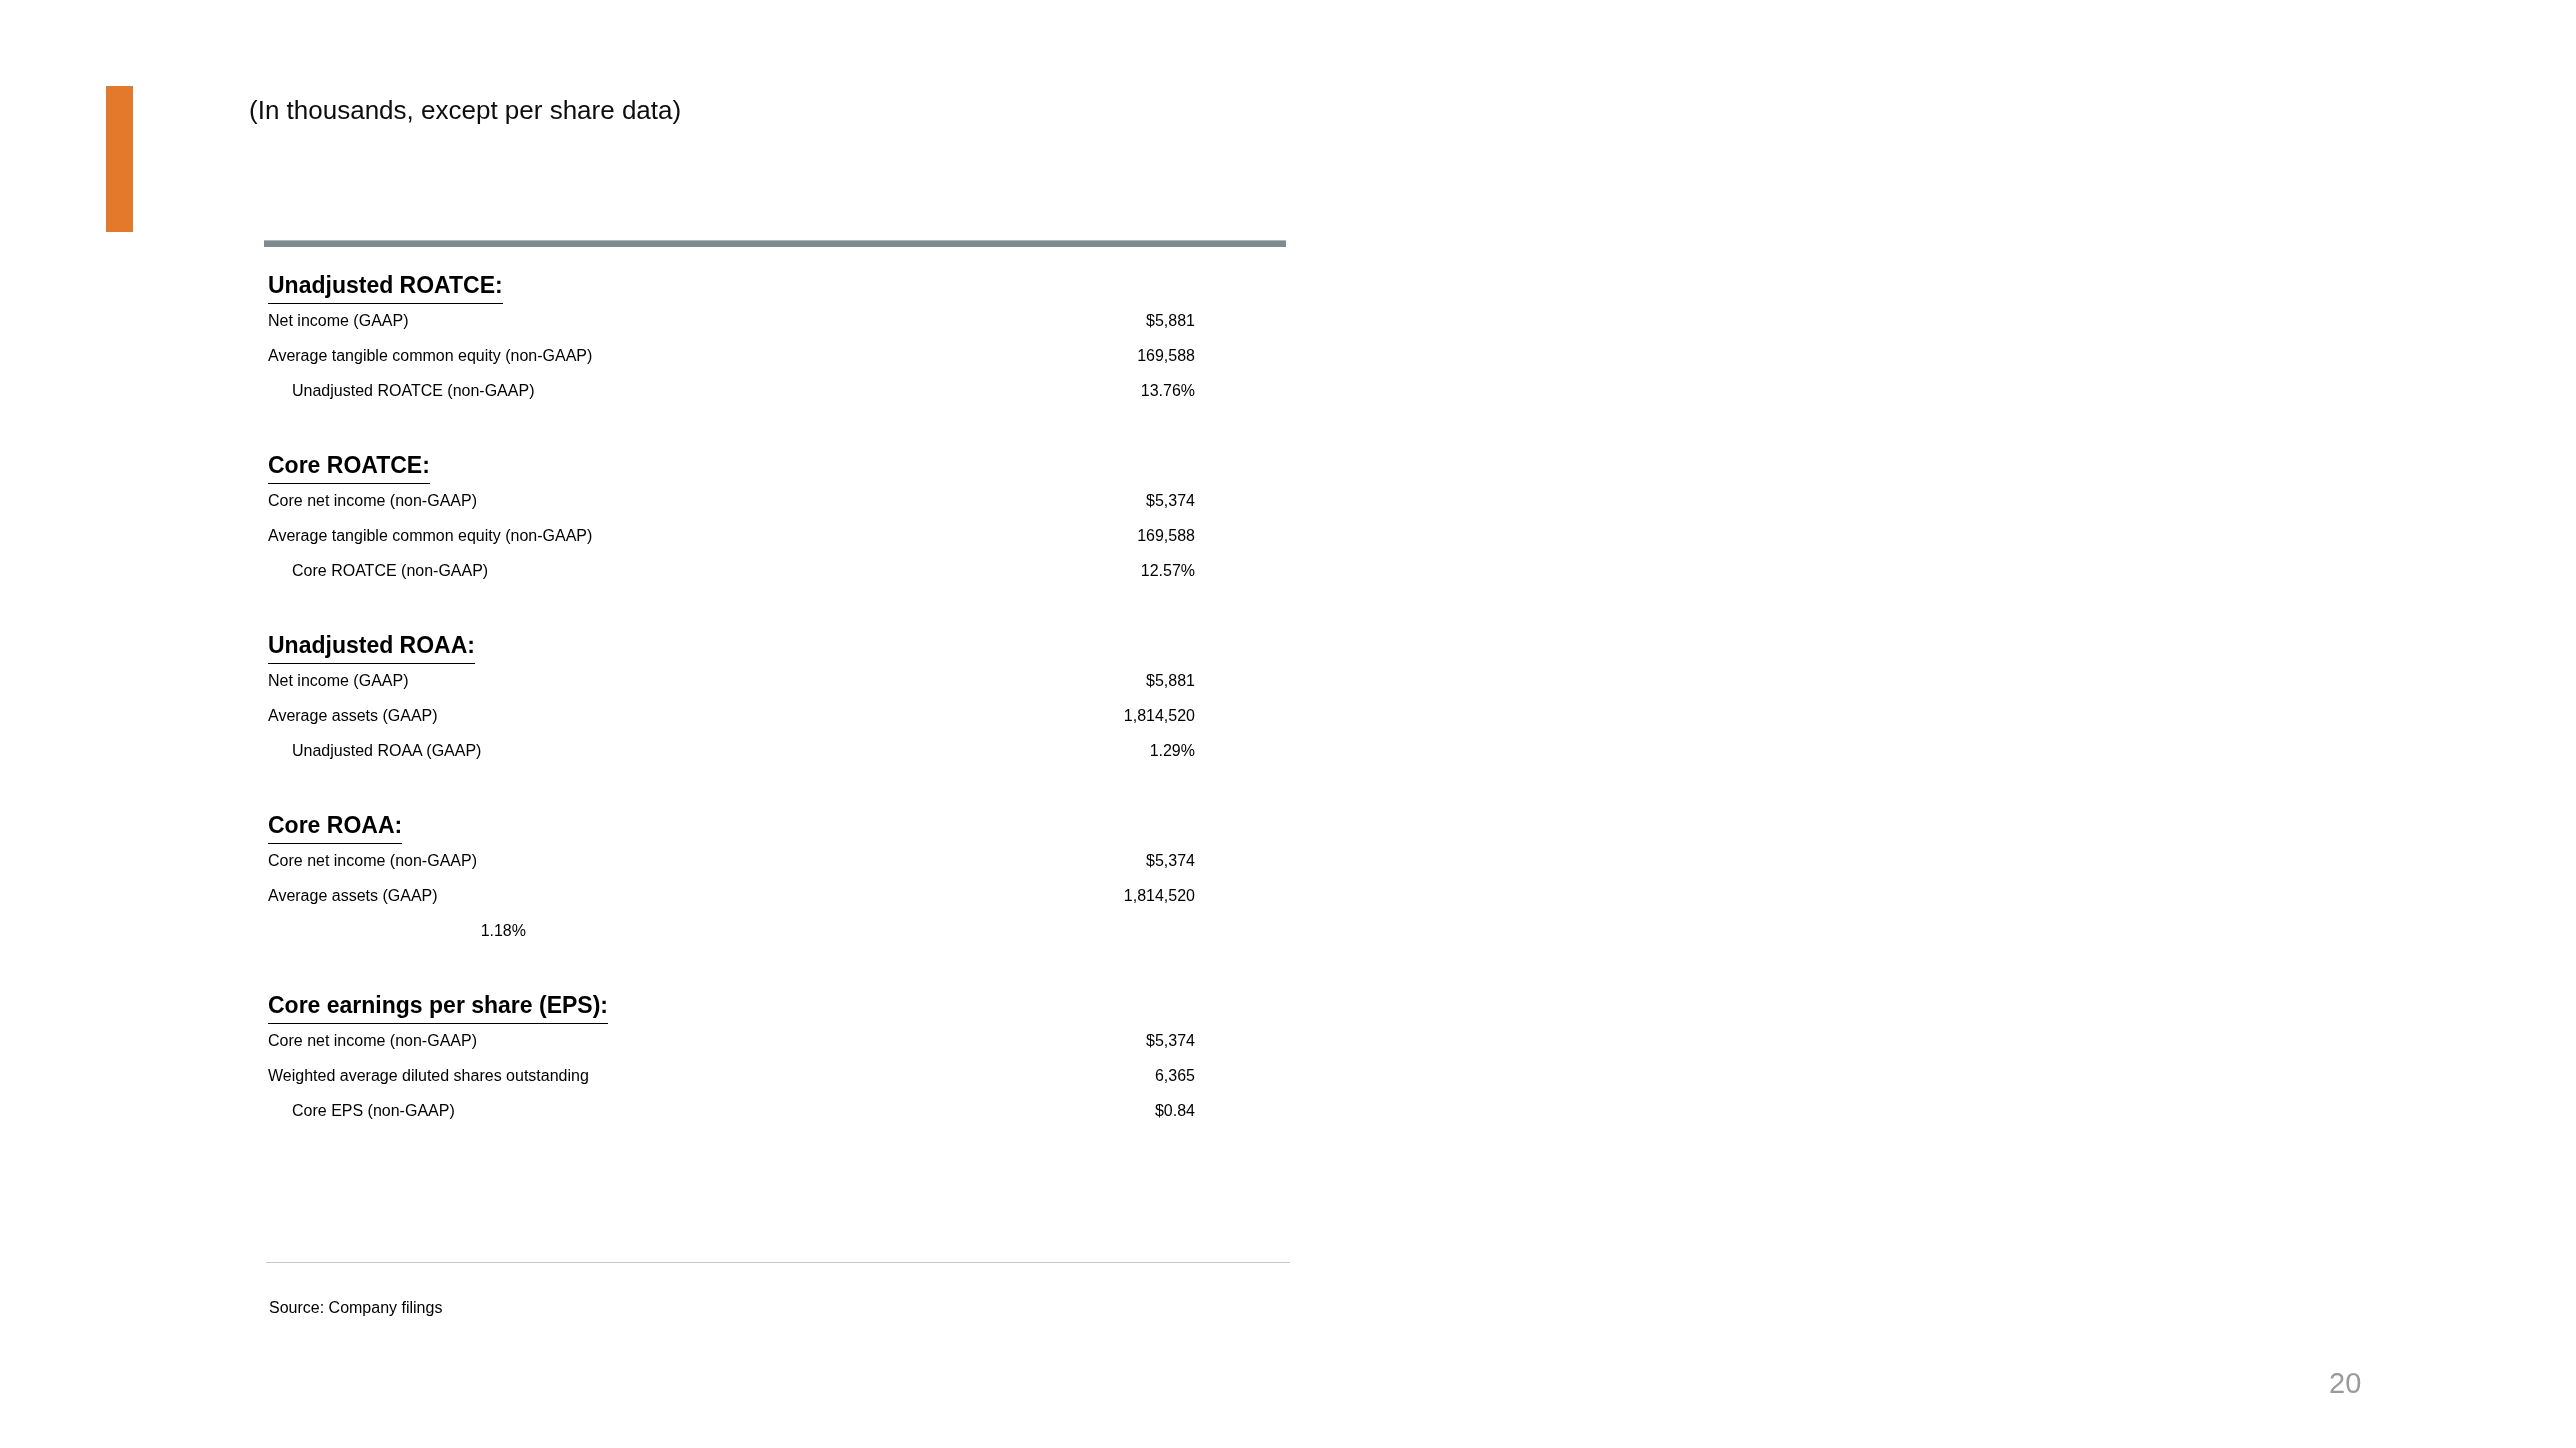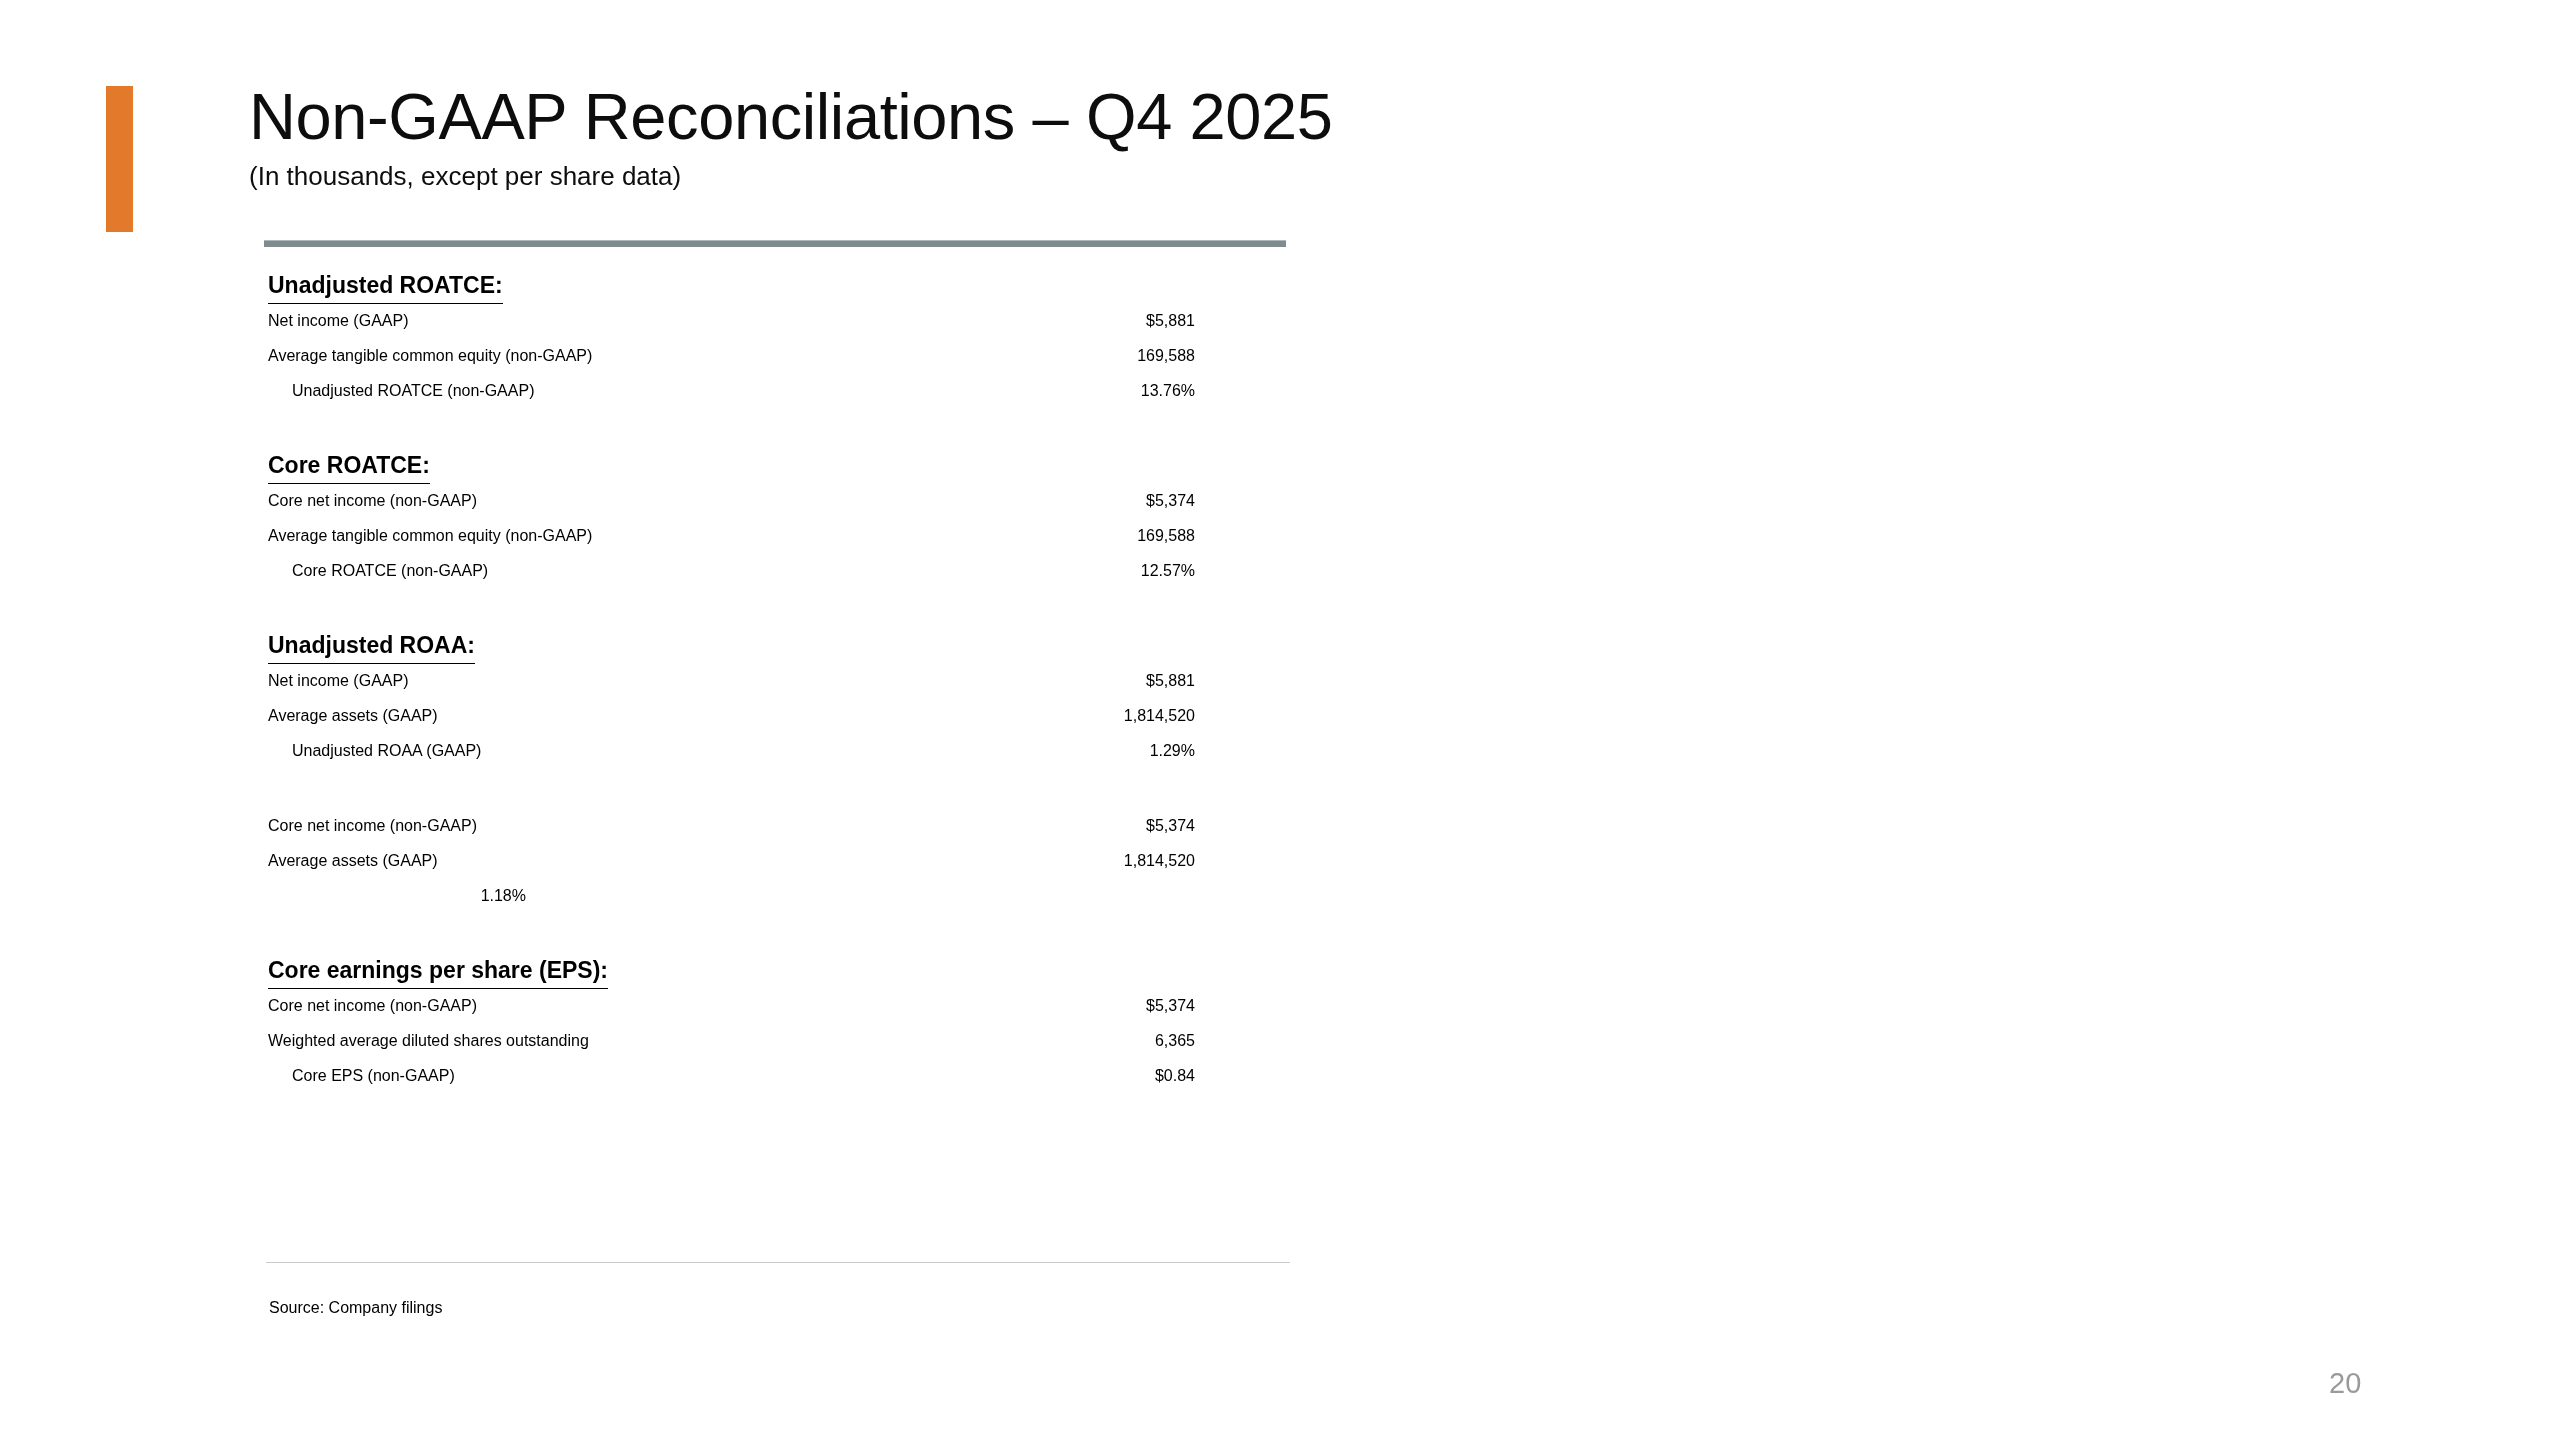--- a/index.html
+++ b/index.html
@@ -150,21 +150,20 @@
   }
 </style>
 </head>
 <body>
 
 <div class="slide">
 
   <div class="accent-bar"></div>
 
   <div class="title-block">
-    <div class="slide-title">Non-GAAP Reconciliations – Q4 2025</div>
     <div class="slide-subtitle">(In thousands, except per share data)</div>
   </div>
 
   <div class="header-rule"></div>
 
   <div class="recon-table">
       <div class="recon-section">
         <div class="recon-head-wrap"><span class="recon-head">Unadjusted ROATCE:</span></div>
         <div class="recon-row">
           <span class="rlabel">Net income (GAAP)</span>
@@ -203,20 +202,21 @@
         <div class="recon-row">
           <span class="rlabel">Average assets (GAAP)</span>
           <span class="rvalue">1,814,520</span>
         </div>
         <div class="recon-row indent">
           <span class="rlabel">Unadjusted ROAA (GAAP)</span>
           <span class="rvalue">1.29%</span>
         </div>
       </div>
       <div class="recon-section">
+        <div class="recon-head-wrap"><span class="recon-head">Core ROAA:</span></div>
         <div class="recon-row">
           <span class="rlabel">Core net income (non-GAAP)</span>
           <span class="rvalue">$5,374</span>
         </div>
         <div class="recon-row">
           <span class="rlabel">Average assets (GAAP)</span>
           <span class="rvalue">1,814,520</span>
         </div>
         <div class="recon-row indent">
           <span class="rvalue">1.18%</span>

